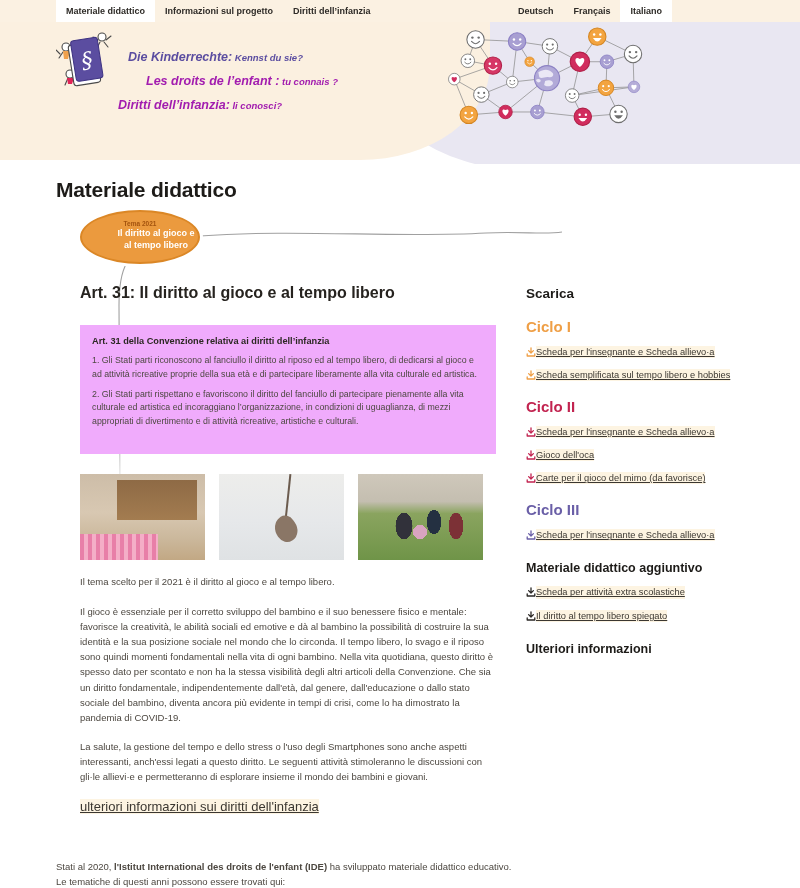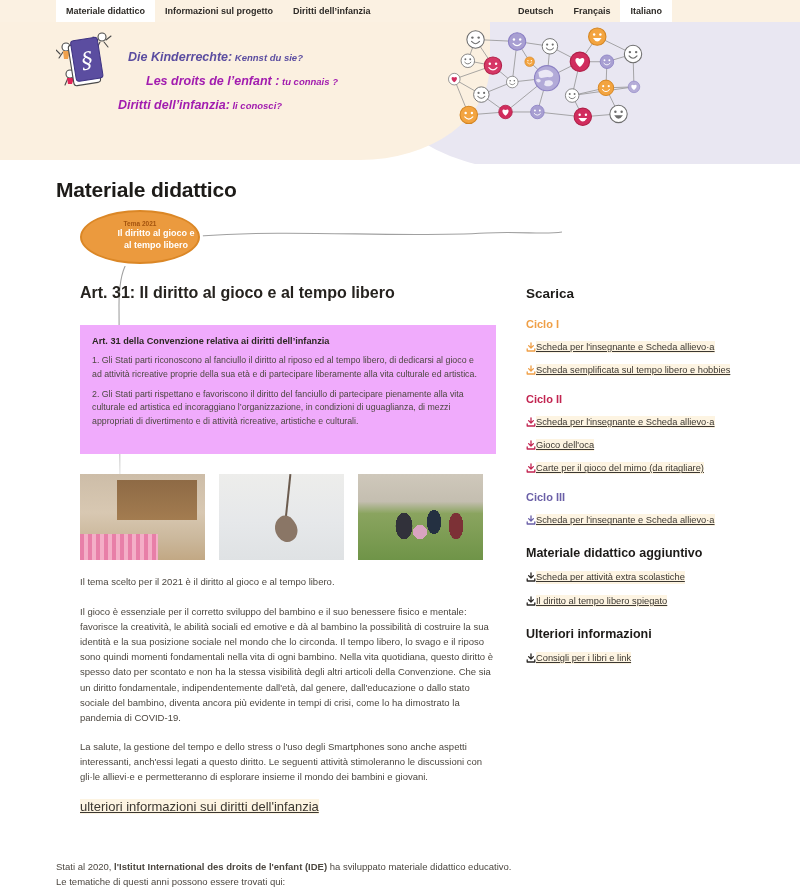--- a/index.html
+++ b/index.html
@@ -65,21 +65,21 @@
       radial-gradient(12px 20px at 76px 48px, #243041 60%, transparent 61%),
       radial-gradient(12px 22px at 98px 52px, #7c3136 60%, transparent 61%),
       radial-gradient(10px 10px at 62px 58px, #d9a4c0 70%, transparent 71%),
       linear-gradient(180deg,#cfc8bb 0%,#c4beb0 32%,#8aa45f 46%,#6f9448 100%); }
 
   p.body { font-size:9.5px; line-height:1.6; color:#4c4740; margin:14px 0 0; }
   a.textlink { color:#3b3731; background:#fdf4e2; text-decoration:underline; cursor:pointer; }
   .morelink { display:inline-block; margin-top:14px; font-size:13px; }
 
   .sidebar h3 { font-size:13.5px; margin:8px 0 0; color:#1d1b18; }
-  .grp-h { font-size:11px; font-weight:bold; margin-top:17px; }
+  .grp-h { font-size:15px; font-weight:bold; margin-top:17px; }
   .c-or { color:#ef9f46; } .c-rd { color:#c22450; } .c-pu { color:#6a5fa7; }
   .c-dk { color:#1d1b18; font-size:12.5px; margin-top:20px; }
   .dl { display:flex; align-items:flex-start; margin-top:11px; }
   .dl svg { width:10px; height:10px; flex:none; margin-top:1px; }
   .i-or { color:#ef9f46; } .i-rd { color:#c22450; } .i-pu { color:#6a5fa7; } .i-dk { color:#2a2724; }
   .dl a { font-size:9.3px; line-height:1.3; }
 
   .ide { margin:44px 0 0; width:460px; font-size:9.5px; line-height:1.6; color:#4c4740; }
   .weblink { font-size:11px; font-weight:bold; display:inline-block; margin-top:12px; }
 </style>
@@ -287,21 +287,21 @@
           <div class="dl">
             <svg class="i-rd" viewBox="0 0 10 10">
                 <path d="M5,0.8 V5.6 M2.6,3.6 L5,6 L7.4,3.6 M1.2,6.8 V9 H8.8 V6.8" fill="none" stroke="currentColor" stroke-width="1.3" stroke-linecap="round" stroke-linejoin="round"></path>
               </svg>
             <a class="textlink">Gioco dell'oca</a>
           </div>
           <div class="dl">
             <svg class="i-rd" viewBox="0 0 10 10">
                 <path d="M5,0.8 V5.6 M2.6,3.6 L5,6 L7.4,3.6 M1.2,6.8 V9 H8.8 V6.8" fill="none" stroke="currentColor" stroke-width="1.3" stroke-linecap="round" stroke-linejoin="round"></path>
               </svg>
-            <a class="textlink">Carte per il gioco del mimo (da ritagliare)</a>
+            <a class="textlink">Carte per il gioco del mimo (da favorisce)</a>
           </div>
 
           <div class="grp-h c-pu">Ciclo III</div>
           <div class="dl">
             <svg class="i-pu" viewBox="0 0 10 10">
                 <path d="M5,0.8 V5.6 M2.6,3.6 L5,6 L7.4,3.6 M1.2,6.8 V9 H8.8 V6.8" fill="none" stroke="currentColor" stroke-width="1.3" stroke-linecap="round" stroke-linejoin="round"></path>
               </svg>
             <a class="textlink">Scheda per l'insegnante e Scheda allievo·a</a>
           </div>
 
@@ -313,26 +313,20 @@
             <a class="textlink">Scheda per attività extra scolastiche</a>
           </div>
           <div class="dl">
             <svg class="i-dk" viewBox="0 0 10 10">
                 <path d="M5,0.8 V5.6 M2.6,3.6 L5,6 L7.4,3.6 M1.2,6.8 V9 H8.8 V6.8" fill="none" stroke="currentColor" stroke-width="1.3" stroke-linecap="round" stroke-linejoin="round"></path>
               </svg>
             <a class="textlink">Il diritto al tempo libero spiegato</a>
           </div>
 
           <div class="grp-h c-dk">Ulteriori informazioni</div>
-          <div class="dl">
-            <svg class="i-dk" viewBox="0 0 10 10">
-                <path d="M5,0.8 V5.6 M2.6,3.6 L5,6 L7.4,3.6 M1.2,6.8 V9 H8.8 V6.8" fill="none" stroke="currentColor" stroke-width="1.3" stroke-linecap="round" stroke-linejoin="round"></path>
-              </svg>
-            <a class="textlink">Consigli per i libri e link</a>
-          </div>
         </aside>
       </div>
     </div>
 
     <div class="ide">
       <span>Stati al 2020, </span><b>l'Istitut International des droits de l'enfant (IDE)</b><span> ha sviluppato materiale didattico educativo. Le tematiche di questi anni possono essere trovati qui:</span><br>
       <a class="textlink weblink">Website childrights.org</a>
     </div>
   </main>
 

